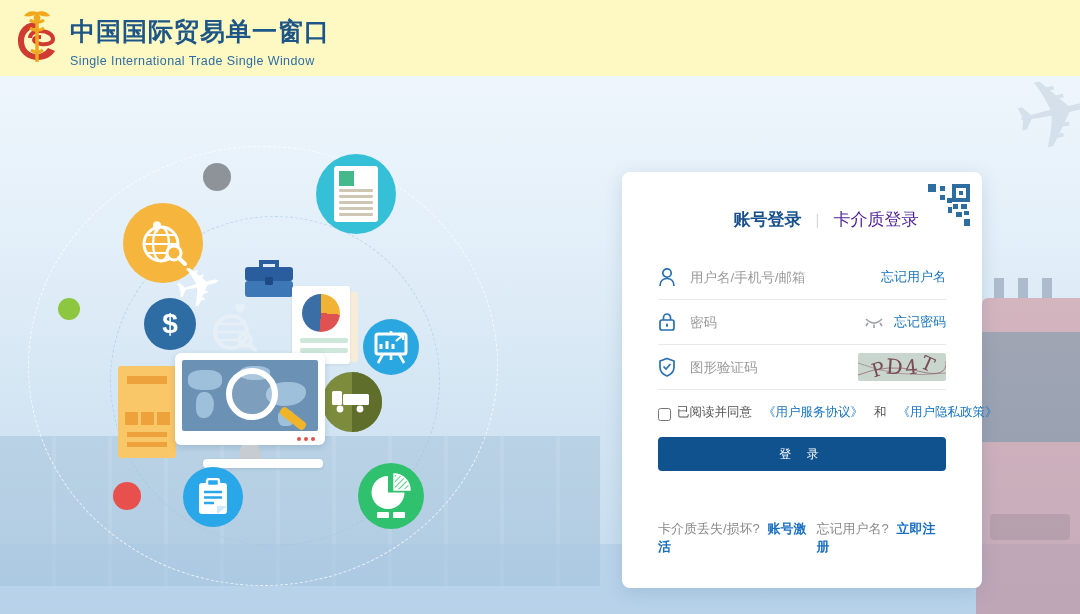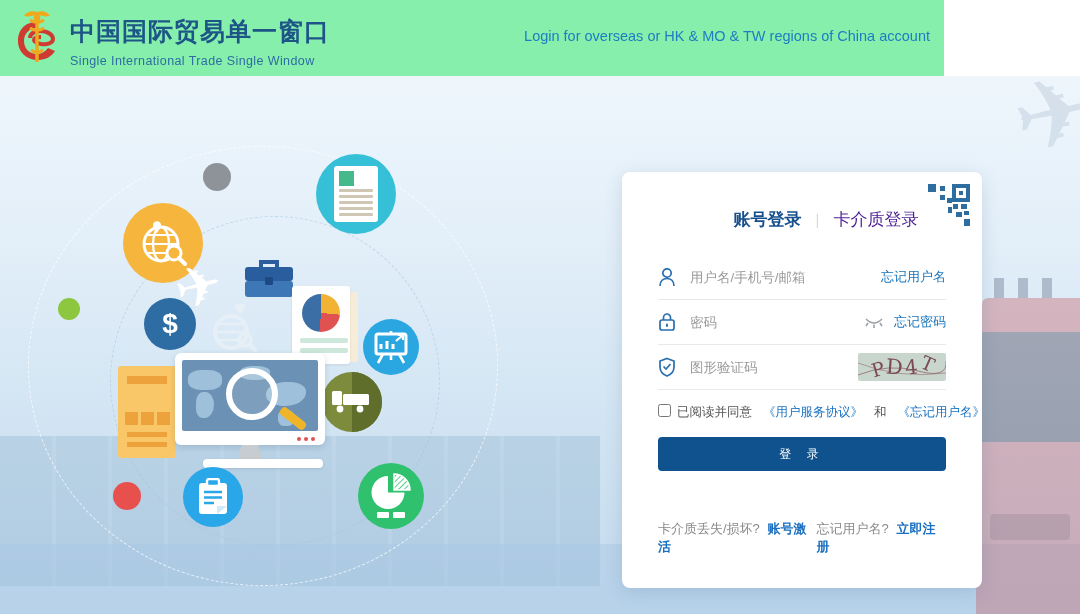--- a/index.html
+++ b/index.html
@@ -1,20 +1,20 @@
 <!DOCTYPE html>
 <html><head>
 <meta charset="utf-8">
 <style>
   * { margin:0; padding:0; box-sizing:border-box; }
   html,body { width:1080px; height:614px; overflow:hidden; }
   body { font-family:"Liberation Sans","DejaVu Sans",sans-serif; background:#fff; position:relative; }
 
   
-  .topbar { position:absolute; left:0; top:0; width:944px; height:76px; background:#86efac; z-index:5; }
+  .topbar { position:absolute; left:0; top:0; width:1080px; height:76px; background:#fef9c3; z-index:5; }
   .logo { position:absolute; left:10px; top:8px; width:54px; height:60px; }
   .brand { position:absolute; left:70px; top:15px; }
   .brand-zh { font-size:25px; font-weight:bold; color:#1c5586; letter-spacing:1px; }
   .brand-en { font-size:12.5px; color:#2e6da4; margin-top:6px; letter-spacing:0.4px; }
   .overseas-link { position:absolute; right:14px; top:28px; font-size:14.5px; color:#1e7dc2; text-decoration:none; cursor:pointer; }
 
   
   .hero { position:absolute; left:0; top:76px; width:1080px; height:538px;
           background:linear-gradient(180deg,#eef6fc 0%,#e3eff9 30%,#d3e5f3 62%,#c3daed 100%); overflow:hidden; }
   .sea-band { position:absolute; left:0; bottom:0; width:1080px; height:70px; background:#a9c8e4; opacity:.45; }
@@ -91,21 +91,21 @@
   .eye { width:20px; height:14px; margin-right:10px; cursor:pointer; }
   .captcha { width:88px; height:28px; background:#c9d6cd; border-radius:2px; position:relative; overflow:hidden; cursor:pointer;
              display:flex; align-items:center; justify-content:center; gap:2px;
              font-family:"DejaVu Serif",serif; color:#7a4a55; font-size:19px; }
   .captcha span { display:inline-block; }
   .cap-0 { transform:rotate(-16deg) translateY(2px); }
   .cap-1 { transform:rotate(4deg); font-size:21px; }
   .cap-2 { transform:rotate(-6deg); font-size:20px; }
   .cap-3 { transform:rotate(24deg) translateY(-4px); }
   .cap-lines { position:absolute; left:0; top:0; }
-  .agree { display:flex; align-items:flex-start; margin:14px 36px 0 36px; font-size:12.5px; color:#555; white-space:nowrap; }
+  .agree { display:flex; align-items:flex-end; margin:14px 36px 0 36px; font-size:12.5px; color:#555; white-space:nowrap; }
   .agree input { width:13px; height:13px; margin-right:6px; accent-color:#1b75bb; }
   .agree a { color:#1a74c4; cursor:pointer; margin:0 11px; }
   .login-btn { display:block; margin:16px 36px 0 36px; width:288px; height:34px; background:#0f528e; border:none; border-radius:4px;
                color:#ffffff; font-size:12px; letter-spacing:6px; cursor:pointer; font-family:inherit; }
   .card-foot { position:absolute; left:36px; right:36px; bottom:32px; display:flex; justify-content:space-between; font-size:13px; }
   .foot-gray { color:#8a8a8a; }
   .foot-link { color:#1a6fc0; font-weight:bold; text-decoration:none; cursor:pointer; margin-left:4px; }
 </style>
 </head>
 <body>
@@ -116,21 +116,20 @@
     <path d="M20 30 C20 26 24 23 30 23 C38 23 43 27 43 31 C43 35 37 37 31 36 C26 35 24 34 24 32 C24 30 27 29 31 29" fill="none" stroke="#cf3b30" stroke-width="4"></path>
     <path d="M27 4 C22 2 16 4 14 8 C19 9 23 8 27 6 C31 8 35 9 40 8 C38 4 32 2 27 4 Z" fill="#f0a81c"></path>
     <path d="M27 6 L27 54" stroke="#f0a81c" stroke-width="3.5"></path>
     <path d="M20 12 C24 15 30 15 34 12 M20 20 C24 23 30 23 34 20 M21 42 C25 45 29 45 33 42" stroke="#f0a81c" stroke-width="3" fill="none"></path>
     <circle cx="27" cy="10" r="3.4" fill="#f0a81c"></circle>
   </svg>
   <div class="brand">
     <div class="brand-zh">中国国际贸易单一窗口</div>
     <div class="brand-en">Single International Trade Single Window</div>
   </div>
-  <a class="overseas-link">Login for overseas or HK &amp; MO &amp; TW regions of China account</a>
 </div>
 
 <div class="hero">
   <div class="yard"></div>
   <div class="sea-band"></div>
   <div class="faint-plane">✈</div>
   <div class="truck-bg">
     <div class="pipes"></div>
       <div class="roof"></div>
       <div class="cab"></div>
@@ -332,21 +331,21 @@
           <span class="cap-3">T</span>
         </div>
       </div>
     </div>
 
     <div class="agree">
       <input type="checkbox" style="">
       <span>已阅读并同意</span>
       <a>《用户服务协议》</a>
       <span>和</span>
-      <a>《忘记用户名》</a>
+      <a>《用户隐私政策》</a>
     </div>
 
     <button class="login-btn">登 录</button>
 
     <div class="card-foot">
       <span>
         <span class="foot-gray">卡介质丢失/损坏?</span>
         <a class="foot-link">账号激活</a>
       </span>
       <span>

